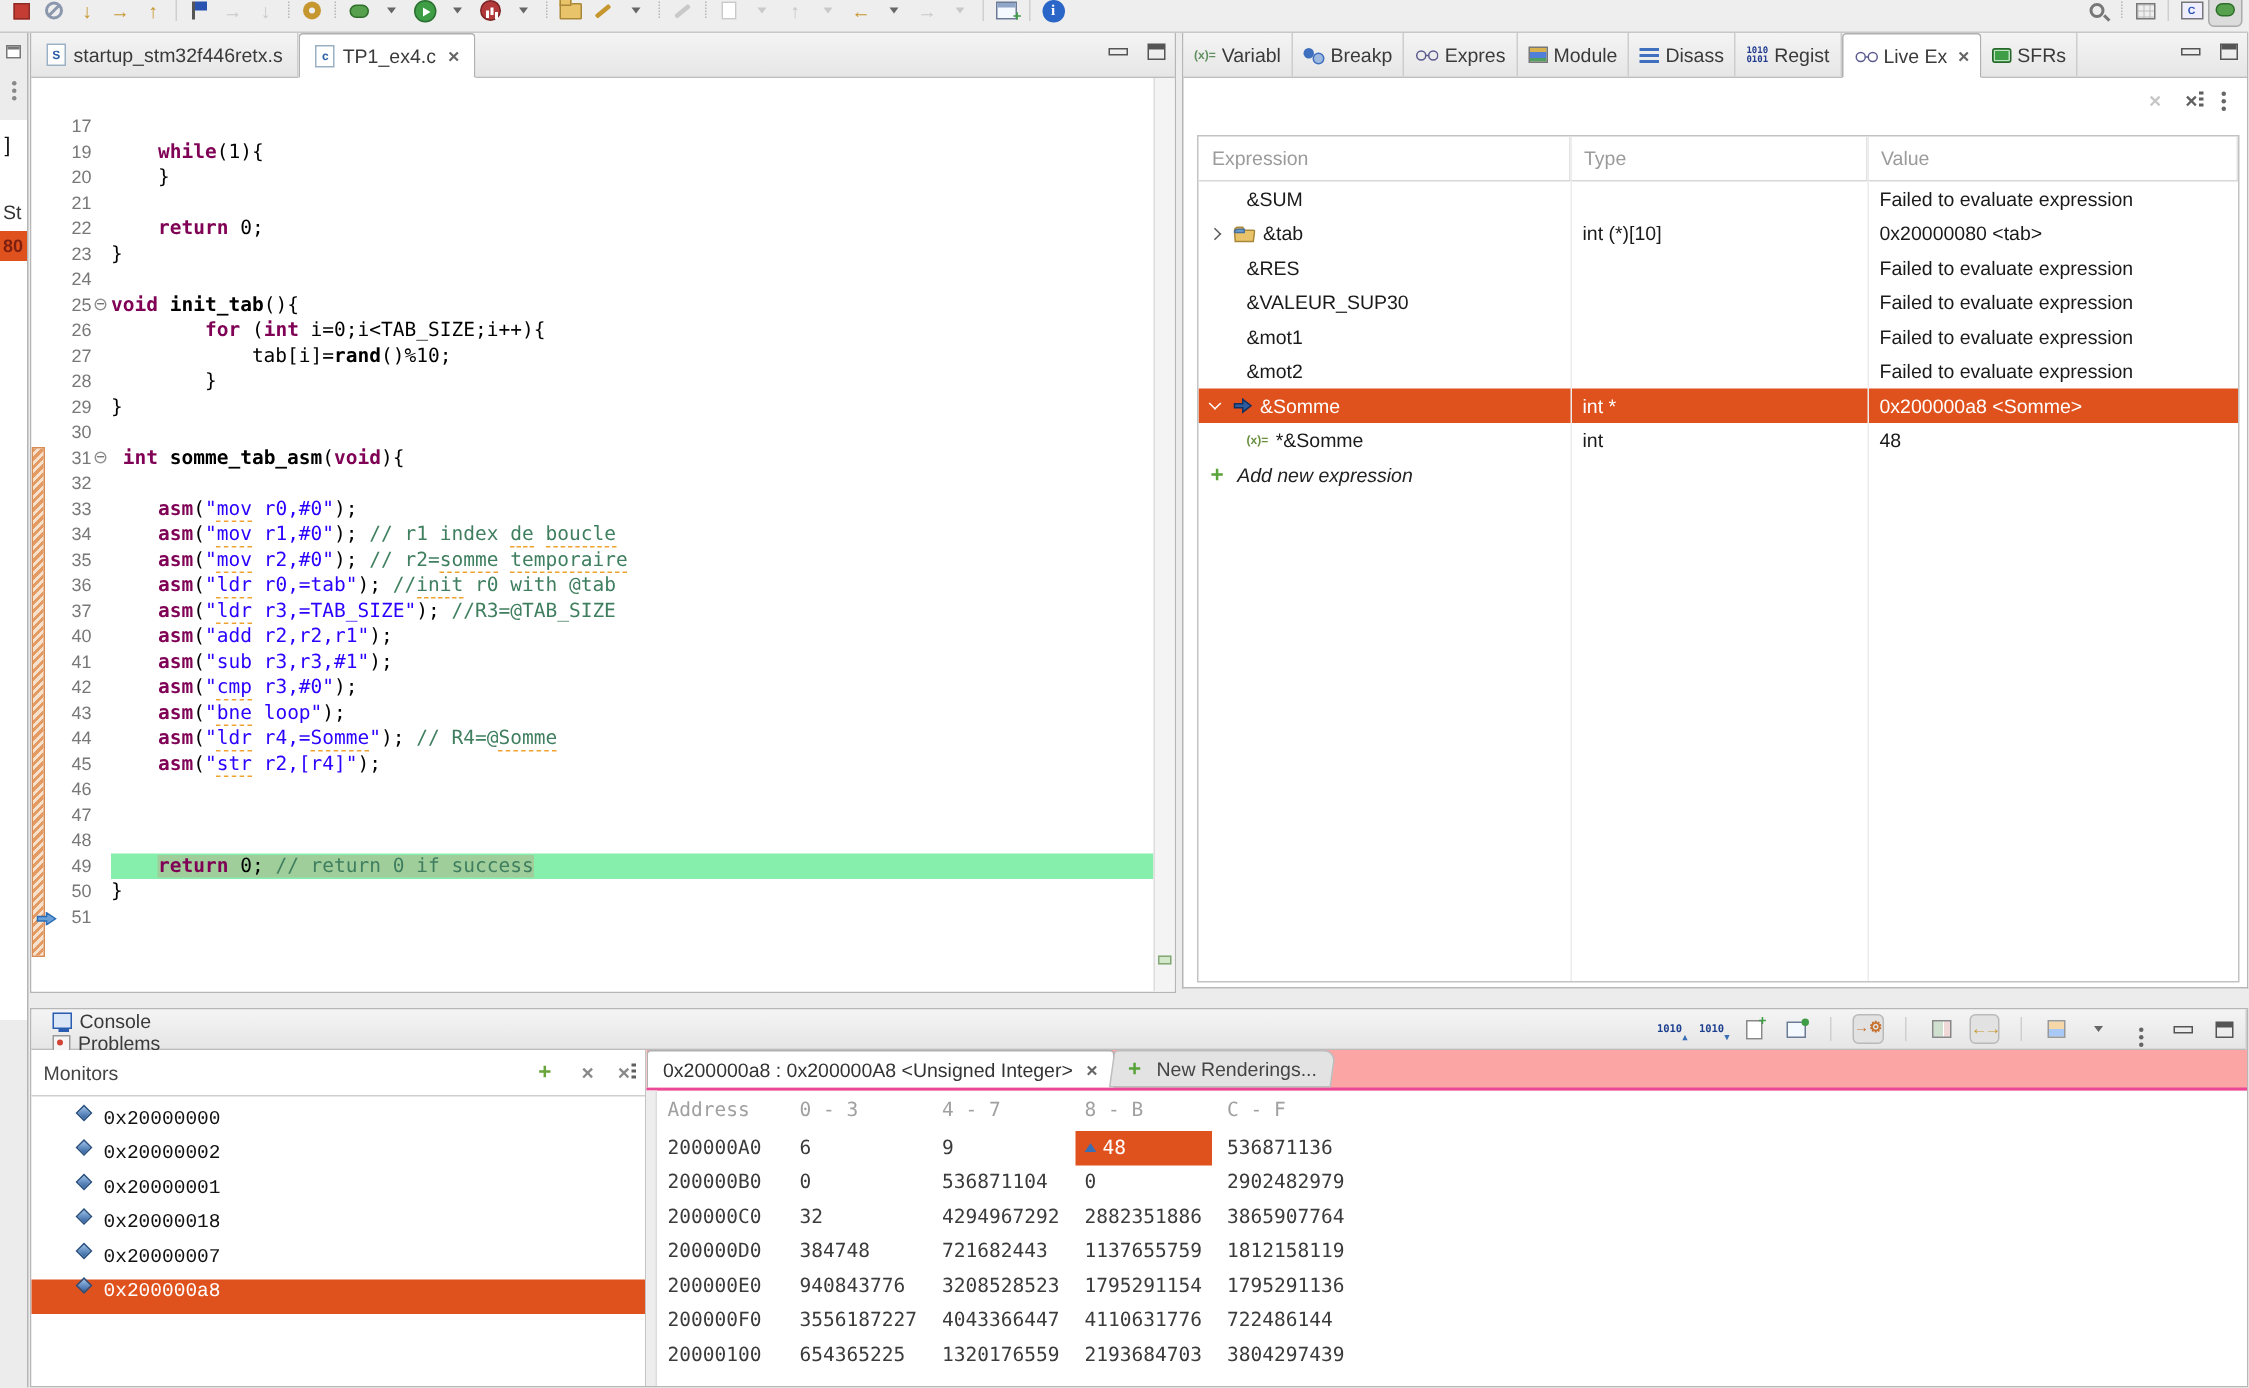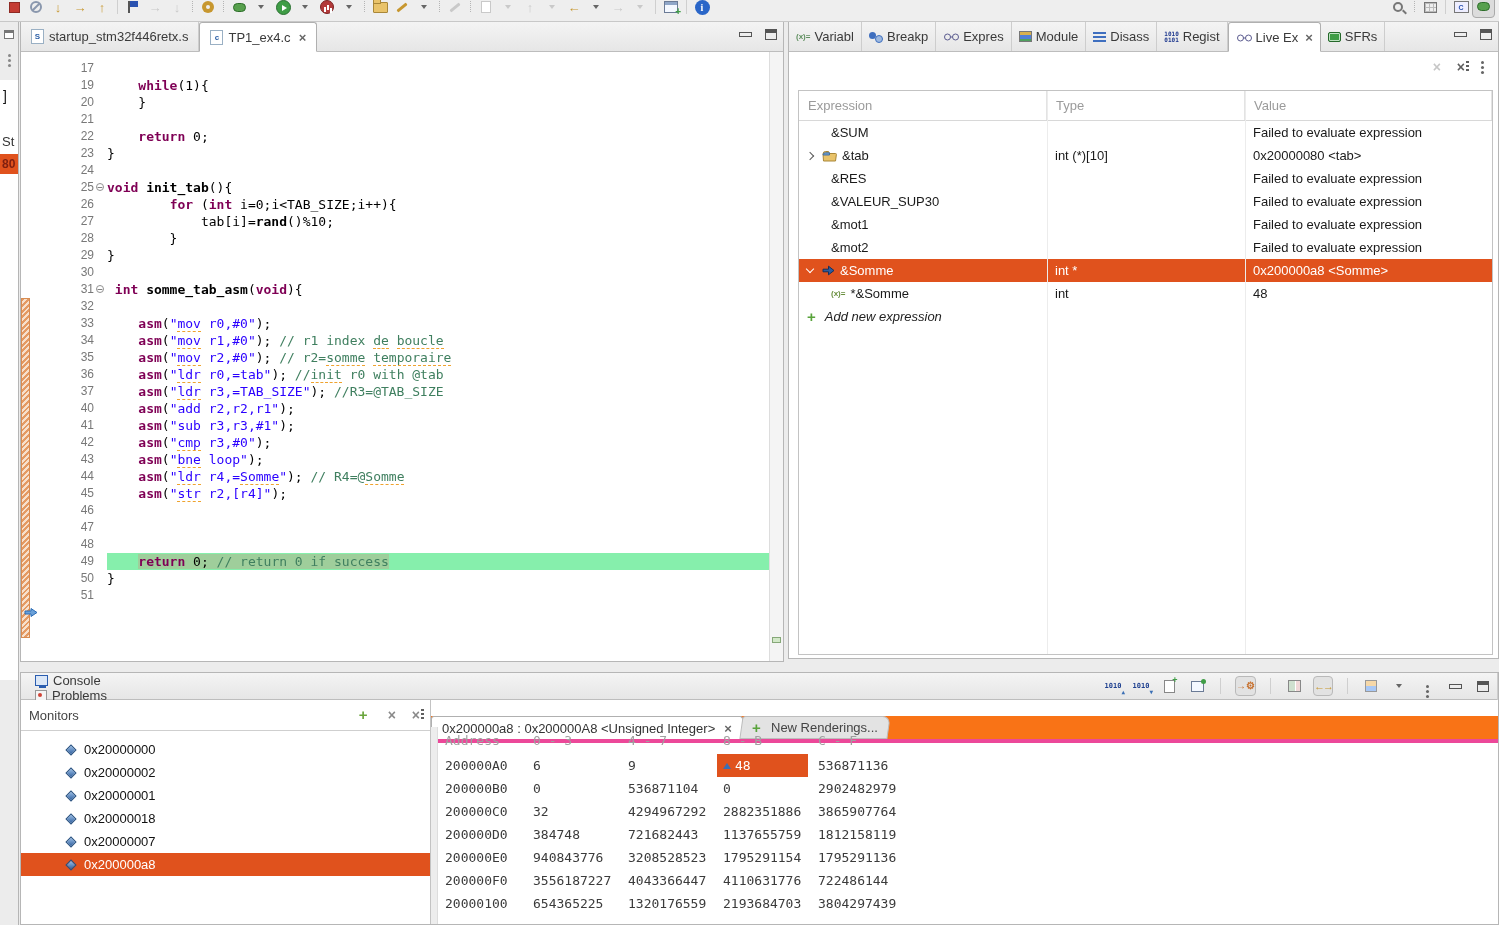--- a/index.html
+++ b/index.html
@@ -61,21 +61,21 @@
   .minmax{position:absolute;right:6px;top:7px;display:flex;gap:14px;}
   .ic-min{width:12px;height:10px;position:relative;}
   .ic-min:after{content:"";position:absolute;left:0;top:3px;width:11px;height:3px;border:1px solid #555;}
   .ic-max{width:12px;height:11px;border:1px solid #555;position:relative;}
   .ic-max:before{content:"";display:block;height:3px;background:#555;}
   .fic{width:13px;height:15px;border:1px solid #9ab0c4;background:#fff;font:bold 8px/13px "Liberation Sans",sans-serif;color:#2b5fa6;text-align:center;flex:none;}
 
   
   #editor{position:absolute;left:20px;top:22px;width:764px;height:640px;background:#fff;border:1px solid #b6b6b6;border-top:none;}
   #ebody{position:absolute;left:0;top:30px;right:0;bottom:0;background:#fff;overflow:hidden;}
-  #lines{position:absolute;left:0;top:0;right:14px;padding-top:8px;padding-left:33px;}
+  #lines{position:absolute;left:0;top:16px;right:14px;padding-top:8px;}
   .cl{height:17px;display:flex;white-space:pre;font:13px/17px "DejaVu Sans Mono",monospace;}
   .annot{width:10px;flex:none;}
   .ln{width:30px;flex:none;text-align:right;color:#787878;font:12px/17px "Liberation Sans",sans-serif;}
   .foldc{width:13px;flex:none;position:relative;}
   .fold{position:absolute;left:2px;top:4px;width:8px;height:8px;border:1px solid #919191;border-radius:50%;background:#fff;color:#555;font:9px/7px "DejaVu Sans Mono",monospace;text-align:center;}
   .codetxt{flex:1;color:#000;}
   .cl.cur .codetxt{background:#86efac;}
   .k{color:#7f0055;font-weight:bold;}
   .s{color:#2a00ff;}
   .c{color:#3f7f5f;}
@@ -147,27 +147,27 @@
   .bt-pin{width:13px;height:11px;border:1px solid #6b7b96;background:#f4f8ff;position:relative;}
   .bt-pin:after{content:"";position:absolute;right:-3px;top:-3px;width:5px;height:5px;border-radius:50%;background:#3f9d46;}
   .bt-link{font:bold 10px/10px "Liberation Sans",sans-serif;color:#c7712f;}
   .bt-panes{width:13px;height:12px;border:1px solid #888;background:linear-gradient(90deg,#cfe0cf 6px,#fff 6px 7px,#f0d8d8 7px);}
   .bt-swap{color:#c7972f;font-weight:bold;font-size:11px;letter-spacing:-2px;}
   .bt-layout{width:12px;height:12px;background:linear-gradient(#f6d8a8 5px,#a8c8f6 5px);border:1px solid #999;}
 
   #monitors{position:absolute;left:0;top:27px;width:409px;bottom:0;background:#fff;}
   #mon-head{height:31px;border-bottom:1px solid #cfcfcf;display:flex;align-items:center;color:#444;padding-left:8px;}
   #mon-icons{position:absolute;right:10px;top:7px;display:flex;gap:16px;align-items:center;}
-  .mrow{height:23px;display:flex;align-items:center;padding-left:46px;gap:9px;color:#111;}
+  .mrow{height:23px;display:flex;padding-left:31px;gap:9px;color:#111;font-family:Liberation Mono, monospace;}
   .mrow.sel{background:#e0521d;color:#fff;}
   .diam{width:8px;height:8px;background:linear-gradient(135deg,#9cc0e8,#2f5f9e);border:1px solid #27507f;transform:rotate(45deg);flex:none;}
   #mon-split{position:absolute;left:409px;top:27px;width:1px;bottom:0;background:#c3c3c3;}
 
   #memarea{position:absolute;left:410px;top:27px;right:0;bottom:0;background:#fff;}
-  #memtabs{height:27px;background:#f97316;border-bottom:4px solid #ec4899;display:flex;align-items:stretch;margin-top:16px;}
+  #memtabs{height:27px;background:#fca5a5;border-bottom:2px solid #ec4899;display:flex;align-items:stretch;}
   .memtab{display:flex;align-items:center;gap:6px;padding:0 10px;background:#fff;border:1px solid #b0b0b0;border-bottom:none;border-radius:3px 3px 0 0;white-space:nowrap;}
   .memtab.newr{background:#e3e3e3;border:1px solid #bdbdbd;border-radius:3px 8px 0 0;color:#444;margin-left:-2px;transform:skewX(-8deg);}
   .memtab.newr>*{transform:skewX(8deg);}
   #memscroll{position:absolute;left:0;top:27px;width:7px;bottom:0;background:#ededed;border-right:1px solid #ddd;}
   #memtable{position:absolute;left:8px;top:27px;right:0;bottom:0;font:13px/23px "DejaVu Sans Mono",monospace;}
   #mem-head{height:27px;display:grid;grid-template-columns:88px 95px 95px 95px 1fr;color:#a0a0a0;align-items:center;}
   .memrow{height:23px;display:grid;grid-template-columns:88px 95px 95px 95px 1fr;color:#3b3b3b;align-items:center;}
   #mem-head div,.memrow div{padding-left:6px;white-space:nowrap;}
   .memcell.hl{background:#e0521d;color:#fff;margin-right:4px;position:relative;}
   .memcell.hl .tri{display:inline-block;width:0;height:0;border-left:4px solid transparent;border-right:4px solid transparent;border-bottom:6px solid #3a6fb5;margin-right:4px;vertical-align:1px;}

